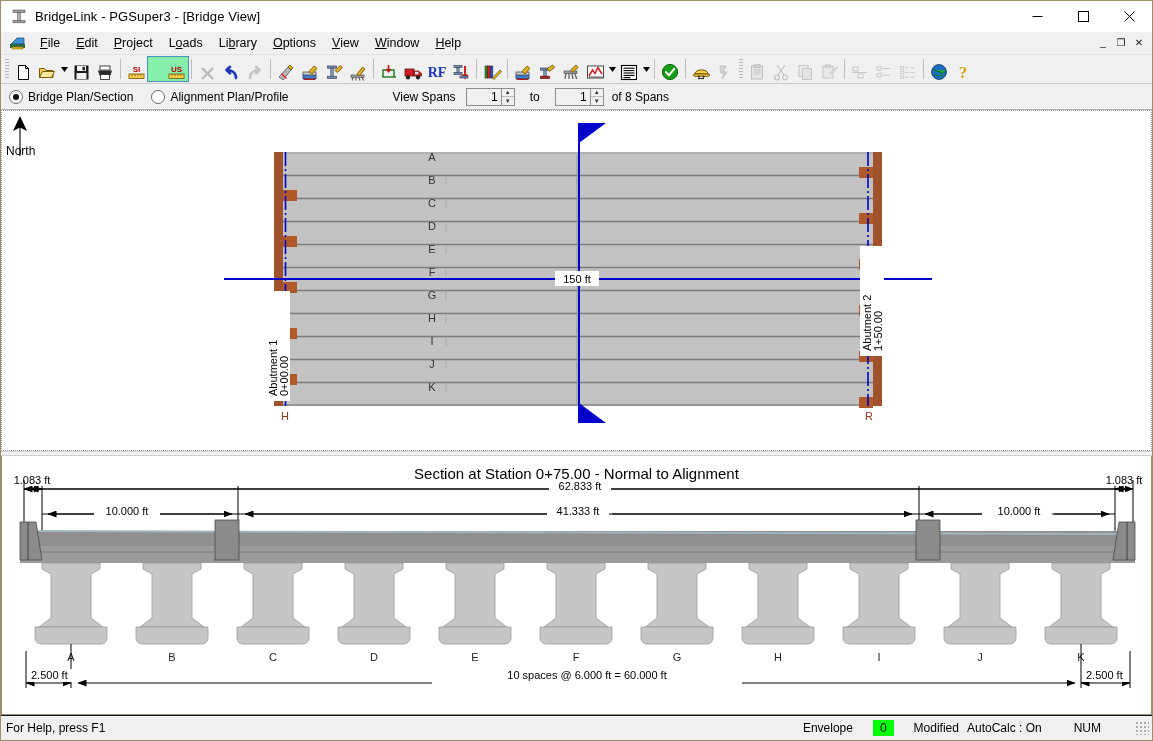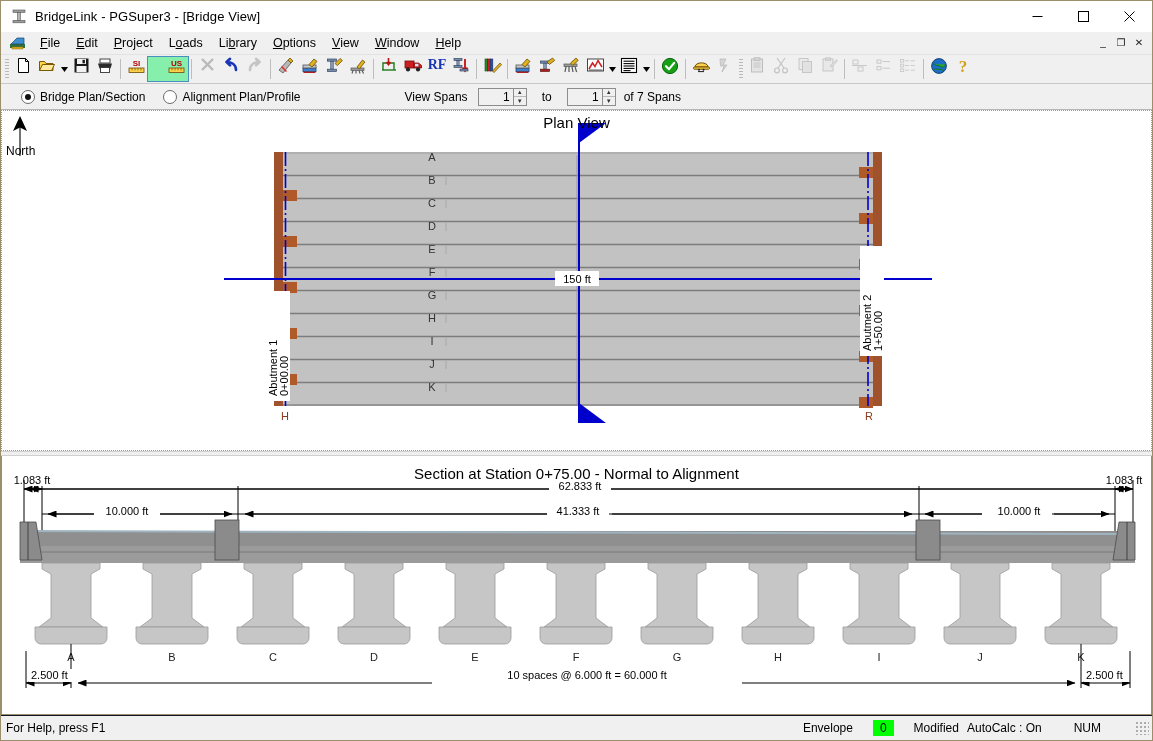--- a/index.html
+++ b/index.html
@@ -47,34 +47,34 @@
     width:18px;height:17px;display:flex;align-items:center;justify-content:center;
     font-size:10px;color:#222;
   }
 
   
   .toolbar{
     height:28px;background:#f0f0f0;display:flex;align-items:center;
     flex:0 0 auto;border-bottom:1px solid #c8c8c8;padding-left:2px;
   }
   .tb{
-    width:24px;height:24px;display:flex;align-items:flex-start;justify-content:center;
+    width:24px;height:24px;display:flex;align-items:flex-end;justify-content:center;
     position:relative;flex:0 0 auto;
   }
   .tb.active{background:#86efac;outline:1px solid #4a8ec2;padding-left:16px;}
   .tb.disabled{opacity:.45;}
   .tbsep{width:1px;height:20px;background:#bdbdbd;margin:0 3px;flex:0 0 auto;}
   .tbgrip{width:4px;height:20px;margin:0 2px;flex:0 0 auto;
     background:repeating-linear-gradient(to bottom,#b9b9b9 0 1px,transparent 1px 3px);}
   .tbcaret{width:10px;height:24px;display:flex;align-items:center;justify-content:center;flex:0 0 auto;}
 
   
   .viewbar{
     height:25px;background:#f0f0f0;display:flex;align-items:center;
-    flex:0 0 auto;border-bottom:1px solid #b5b5b5;padding-left:20px;gap:0;
+    flex:0 0 auto;border-bottom:1px solid #b5b5b5;padding-left:8px;gap:0;
   }
   .radio-wrap{display:flex;align-items:center;margin-right:18px;}
   .radio{
     width:12px;height:12px;border-radius:50%;border:1px solid #6b6b6b;
     background:#fff;margin-right:5px;position:relative;flex:0 0 auto;
   }
   .radio.on::after{
     content:"";position:absolute;left:3px;top:3px;width:6px;height:6px;
     border-radius:50%;background:#111;
   }
@@ -516,27 +516,26 @@
     <span class="spinbtns">
       <div>▲</div>
       <div>▼</div>
     </span>
     <span class="vb-label" style="margin:0 15px;">to</span>
     <span class="spin">1</span>
     <span class="spinbtns">
       <div>▲</div>
       <div>▼</div>
     </span>
-    <span class="vb-label" style="margin-left:8px;">of 7 Spans</span>
+    <span class="vb-label" style="margin-left:8px;">of 8 Spans</span>
   </div>
 
   <div class="client">
 
     <div class="pane pane-plan">
-      <div class="view-title" style="top:3px;">Plan View</div>
 
       <svg width="1151" height="339" viewBox="0 0 1151 339">
 
         <g>
           <line x1="18" y1="45" x2="18" y2="12" stroke="#000" stroke-width="1.1"></line>
           <path d="M18 5 L25 20 L18 16.5 L11 20 Z" fill="#000"></path>
         </g>
 
         <rect x="272" y="41" width="608" height="254" fill="#b0b0b0"></rect>
 

